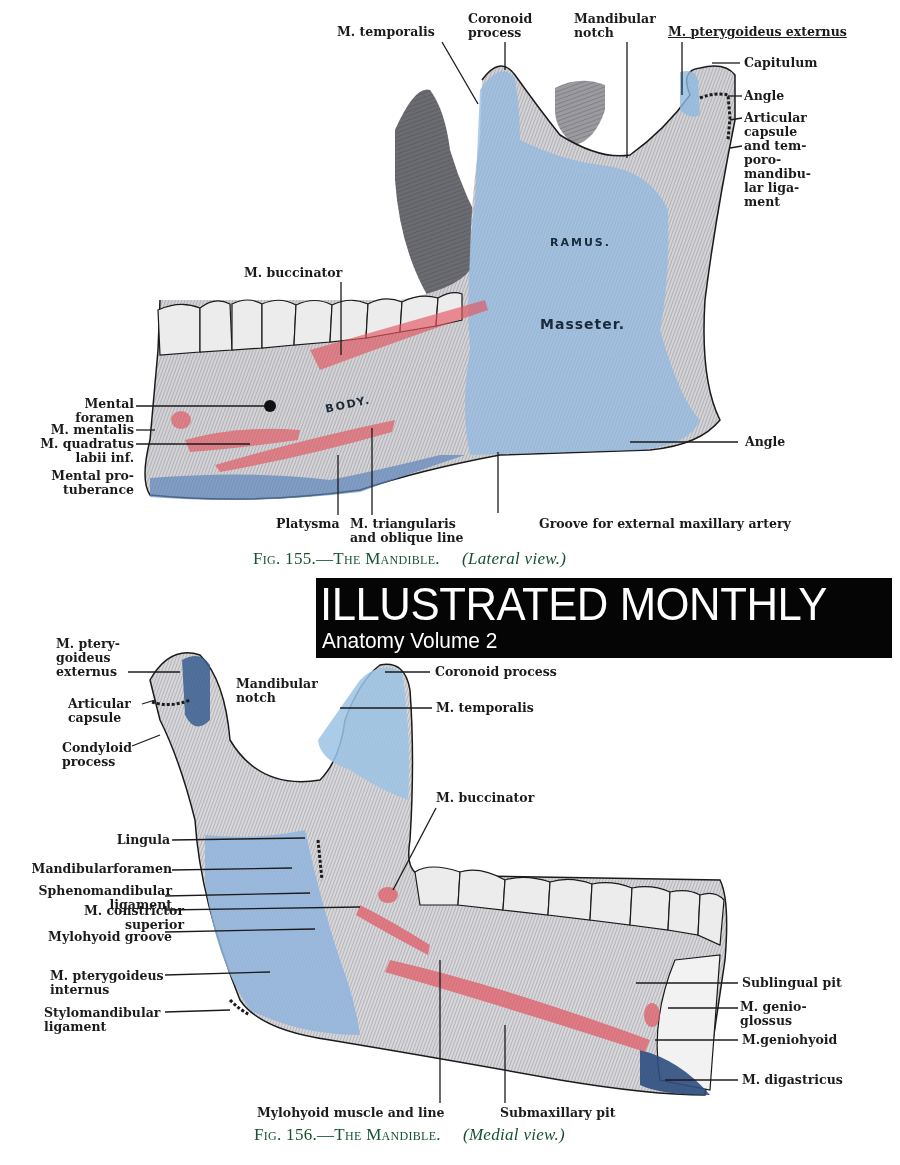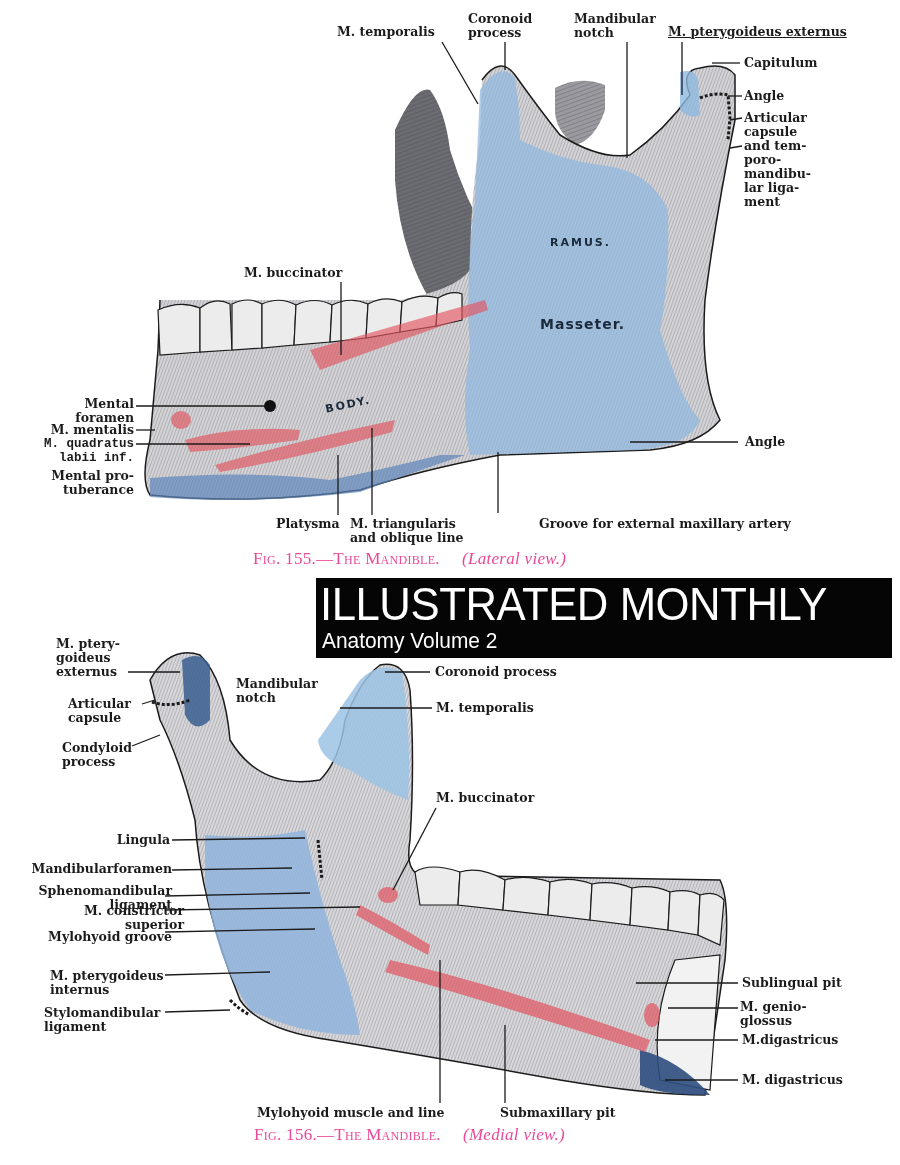--- a/index.html
+++ b/index.html
@@ -10,21 +10,21 @@
     color: #1a1a1a;
   }
   .lbl {
     position: absolute; font-family: "DejaVu Serif", serif; font-weight: bold;
     font-size: 12.5px; line-height: 14px; color: #1b1b1b; white-space: pre-line;
   }
   .lbl.r { text-align: right; }
   .lbl.c { text-align: left; }
   .caption {
     position: absolute; font-family: "Liberation Serif", "DejaVu Serif", serif;
-    font-size: 17px; color: #ec4899; letter-spacing: 0.3px;
+    font-size: 17px; color: #14532d; letter-spacing: 0.3px;
   }
   .caption .sc { font-variant: small-caps; }
   .caption .it { font-style: italic; margin-left: 22px; }
   .banner {
     position: absolute; left: 316px; top: 578px; width: 576px; height: 80px;
     background: #050505; color: #fff; font-family: "Liberation Sans", sans-serif;
   }
   .banner .title {
     position: absolute; left: 4px; top: -2px; font-size: 47px; letter-spacing: -0.5px;
     font-weight: normal; white-space: nowrap; line-height: 56px;
@@ -183,21 +183,21 @@
 capsule
 and tem-
 poro-
 mandibu-
 lar liga-
 ment</div>
 <div class="lbl" style="left:244px;top:266px;">M. buccinator</div>
 <div class="lbl r" style="left:30px;top:397px;width:104px;">Mental
 foramen</div>
 <div class="lbl r" style="left:30px;top:423px;width:104px;">M. mentalis</div>
-<div class="lbl r" style="left:20px;top:437px;width:114px;font-family:Liberation Mono, monospace;">M. quadratus
+<div class="lbl r" style="left:20px;top:437px;width:114px;">M. quadratus
 labii inf.</div>
 <div class="lbl r" style="left:20px;top:469px;width:114px;">Mental pro-
 tuberance</div>
 <div class="lbl" style="left:276px;top:517px;">Platysma</div>
 <div class="lbl c" style="left:350px;top:517px;width:125px;">M. triangularis
 and oblique line</div>
 <div class="lbl" style="left:491px;top:517px;margin-left:48px;">Groove for external maxillary artery</div>
 <div class="lbl" style="left:745px;top:435px;">Angle</div>
 
 <div class="caption" style="left:253px;top:549px;">
@@ -228,20 +228,20 @@
 <div class="lbl r" style="left:32px;top:904px;width:152px;">M. constrictor
 superior</div>
 <div class="lbl r" style="left:20px;top:930px;width:152px;">Mylohyoid groove</div>
 <div class="lbl c" style="left:50px;top:969px;width:125px;">M. pterygoideus
 internus</div>
 <div class="lbl c" style="left:44px;top:1006px;width:125px;">Stylomandibular
 ligament</div>
 <div class="lbl" style="left:742px;top:976px;">Sublingual pit</div>
 <div class="lbl c" style="left:740px;top:1000px;width:70px;">M. genio-
 glossus</div>
-<div class="lbl" style="left:742px;top:1033px;">M.digastricus</div>
+<div class="lbl" style="left:742px;top:1033px;">M.geniohyoid</div>
 <div class="lbl" style="left:742px;top:1073px;text-align:right;">M. digastricus</div>
 <div class="lbl" style="left:257px;top:1106px;">Mylohyoid muscle and line</div>
 <div class="lbl" style="left:500px;top:1106px;">Submaxillary pit</div>
 
 <div class="caption" style="left:254px;top:1125px;">
   <span class="sc">Fig. 156.—The Mandible.</span><span class="it">(Medial view.)</span>
 </div>
 
 </body></html>

